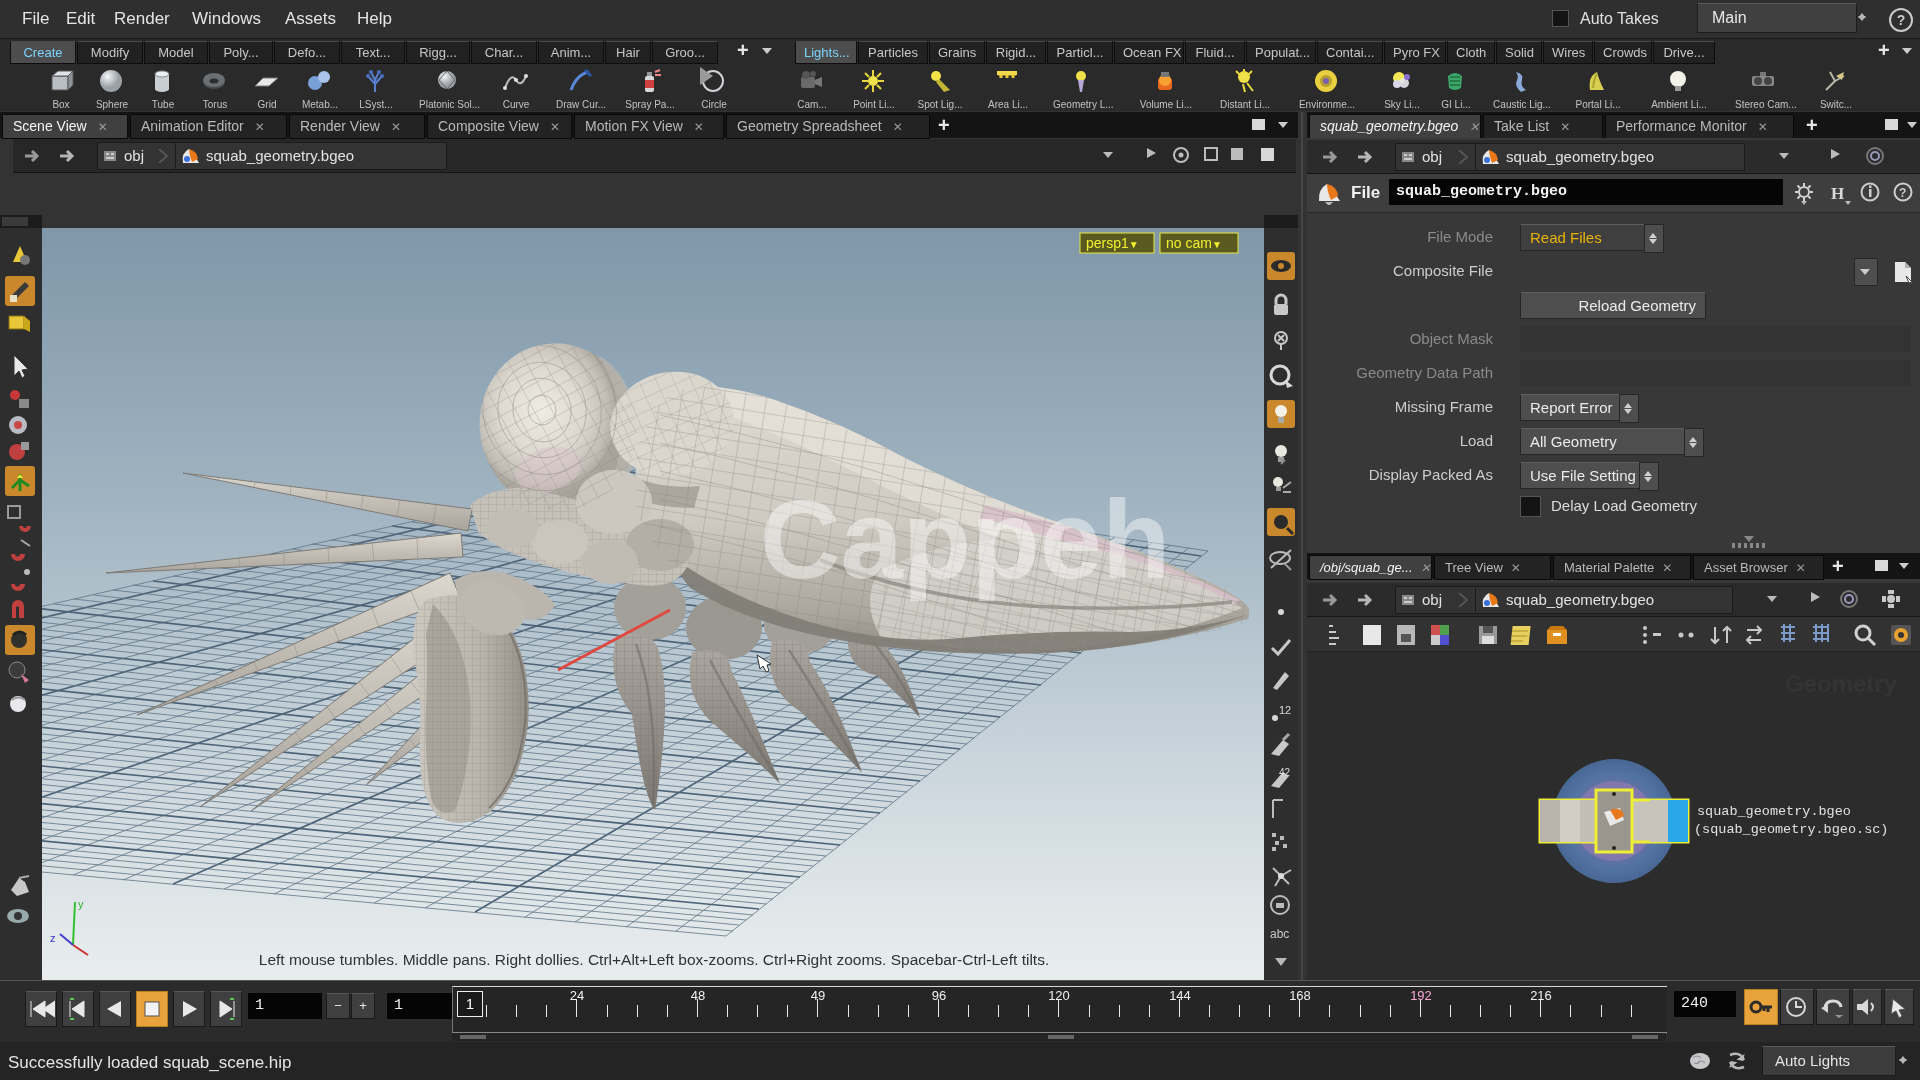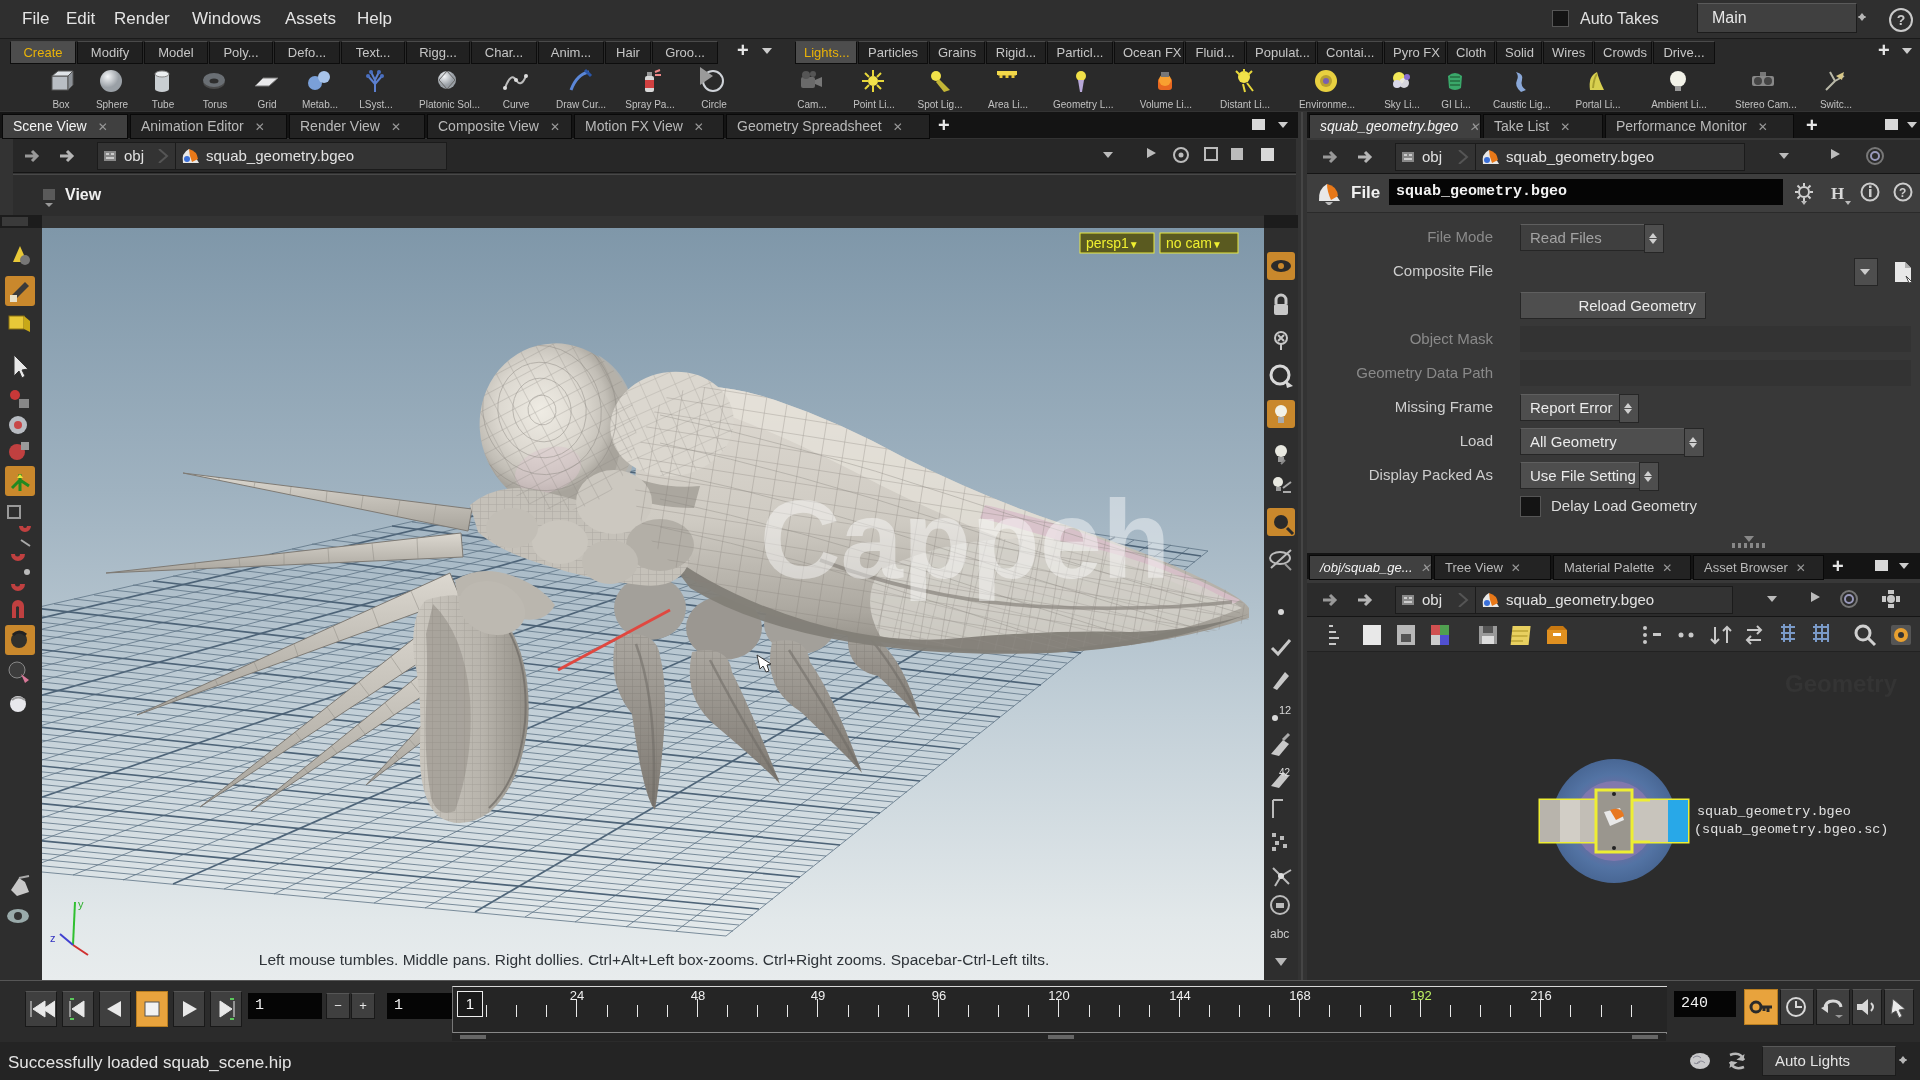--- a/index.html
+++ b/index.html
@@ -12,21 +12,21 @@
 #mainsel span{position:absolute;left:14px;top:5px;font-size:16px;color:#e8e8e8;}
 .spin{position:absolute;width:13px;height:28px;}
 .spin:before{content:"";position:absolute;left:2px;top:6px;border:4px solid transparent;border-bottom:5px solid #b5b5b5;}
 .spin:after{content:"";position:absolute;left:2px;bottom:6px;border:4px solid transparent;border-top:5px solid #b5b5b5;}
 #help-circ{position:absolute;left:1889px;top:8px;width:20px;height:20px;border:2px solid #c9c9c9;border-radius:50%;color:#c9c9c9;font-size:14px;font-weight:bold;text-align:center;line-height:20px;}
 #autotakes-cb{position:absolute;left:1552px;top:10px;width:15px;height:15px;background:#141414;border:1px solid #555;}
 #autotakes-lb{position:absolute;left:1580px;top:10px;font-size:16px;color:#e0e0e0;}
 
 #shelf{left:0;top:39px;width:1920px;height:72px;background:#2a2a2a;}
 .shtab{position:absolute;top:2px;height:21px;background:#212121;border:1px solid #0d0d0d;border-top-color:#4a4a4a;color:#c6c6c6;font-size:13px;text-align:center;line-height:21px;padding:0 8px;white-space:nowrap;}
-.shtab.sel{background:#4d4d4d;color:#eab308;}
+.shtab.sel{background:#4d4d4d;color:#7dd3fc;}
 .tool{position:absolute;top:26px;width:58px;height:46px;text-align:center;}
 .tool .lb{position:absolute;bottom:1px;width:100%;font-size:10px;color:#c2c2c2;white-space:nowrap;overflow:visible;}
 .tool .ic{position:absolute;left:50%;top:3px;transform:translateX(-50%);width:28px;height:28px;}
 
 .ptabrow{position:absolute;top:112px;height:26px;background:#141414;}
 .ptab{position:absolute;top:2px;height:23px;background:#232323;border:1px solid #090909;color:#b9b9b9;font-size:14px;line-height:23px;padding:0 10px;white-space:nowrap;}
 .ptab.sel{background:#404040;color:#f4f4f4;}
 .ptab .x{display:inline-block;margin-left:11px;color:#9a9a9a;font-size:12px;}
 .plus{position:absolute;color:#e6e6e6;font-size:20px;font-weight:bold;top:2px;}
 
@@ -37,21 +37,21 @@
 #viewhdr b{position:absolute;left:52px;top:11px;font-size:16px;color:#efefef;}
 #lefttools{left:0;top:215px;width:42px;height:765px;background:#2e2e2e;}
 #righttools{left:1264px;top:215px;width:34px;height:765px;background:#2e2e2e;}
 .vicon{position:absolute;left:5px;width:30px;height:30px;border-radius:3px;}
 #viewport{left:42px;top:228px;width:1222px;height:752px;}
 
 #rpanel{left:1307px;top:138px;width:613px;height:842px;background:#383838;}
 .lab{position:absolute;font-size:15px;color:#cdcdcd;text-align:right;}
 .lab.dis{color:#8a8a8a;}
 .fld{position:absolute;height:25px;background:#4e4e4e;border:1px solid #262626;border-top-color:#5f5f5f;font-size:15px;color:#ebebeb;line-height:25px;padding:0 9px;}
-.fld.dis{background:#3f3f3f;color:#a3a3a3;}
+.fld.dis{background:#3f3f3f;color:#eab308;}
 .blackfld{position:absolute;background:#050505;color:#f2f2f2;font-family:"Liberation Mono",monospace;font-size:15px;font-weight:bold;line-height:26px;padding:0 7px;height:26px;}
 .spin2{position:absolute;width:18px;height:27px;background:#4e4e4e;border:1px solid #262626;}
 .spin2:before{content:"";position:absolute;left:4px;top:4px;border:4px solid transparent;border-bottom:5px solid #cfcfcf;}
 .spin2:after{content:"";position:absolute;left:4px;bottom:4px;border:4px solid transparent;border-top:5px solid #cfcfcf;}
 
 #playbar{left:0;top:980px;width:1920px;height:62px;background:#2b2b2b;border-top:1px solid #565656;}
 .tbtn{position:absolute;top:10px;width:30px;height:34px;background:#3f3f3f;border:1px solid #191919;border-top-color:#565656;color:#e8e8e8;text-align:center;line-height:34px;font-size:13px;}
 #ruler{position:absolute;left:452px;top:5px;width:1214px;height:46px;background:#252525;border:1px solid #777;border-top-color:#d8d8d8;border-right:none;}
 #statusbar{left:0;top:1042px;width:1920px;height:38px;background:#242424;}
 #statusbar span{position:absolute;left:8px;top:11px;font-size:17px;color:#e4e4e4;}
@@ -362,27 +362,20 @@
   <svg class="abs" style="left:1130px;top:6px" width="160" height="20">
         <path d="M4 17 V3 l9 5 l-9 5" fill="#bbb"></path>
         <circle cx="38" cy="10" r="7" fill="none" stroke="#bbb" stroke-width="2"></circle>
         <circle cx="38" cy="10" r="2.5" fill="#bbb"></circle>
         <rect x="62" y="3" width="12" height="12" fill="none" stroke="#bbb" stroke-width="2"></rect>
         <rect x="88" y="3" width="12" height="12" fill="#bbb"></rect>
         <rect x="118" y="3" width="13" height="13" fill="#d8d8d8"></rect>
       </svg>
 </div>
 
-<div id="viewhdr" class="abs">
-      <svg class="abs" style="left:28px;top:12px" width="18" height="20">
-        <rect x="2" y="2" width="12" height="11" fill="#5a5a5a"></rect>
-        <path d="M4 16 l4 4 l4 -4 z" fill="#999"></path>
-      </svg>
-      <b>View</b>
-    </div>
 
 <div id="lefttools" class="abs">
       <div style="position:absolute;left:0;top:0;width:42px;height:13px;background:#1c1c1c"></div>
 <div style="position:absolute;left:2px;top:2px;width:26px;height:9px;background:#3a3a3a"></div>
 <div class="vicon" style="top:25px"><svg width="30" height="30">
           <path d="M8 22 L15 6 L22 22 Z" fill="#e8c838"></path>
           <circle cx="20" cy="20" r="5" fill="#777"></circle>
         </svg></div>
 <div class="vicon" style="top:61px"><svg width="30" height="30">
           <rect x="0" y="0" width="30" height="30" rx="3" fill="#c9882c"></rect>
@@ -1112,21 +1105,21 @@
 <div style="position:absolute;left:712px;top:1px;width:30px;text-align:center;font-size:13px;color:#f0f0f0">144</div>
 <div style="position:absolute;left:756px;top:18px;width:1px;height:12px;background:#e8e8e8"></div>
 <div style="position:absolute;left:786px;top:18px;width:1px;height:12px;background:#e8e8e8"></div>
 <div style="position:absolute;left:816px;top:18px;width:1px;height:12px;background:#e8e8e8"></div>
 <div style="position:absolute;left:846px;top:12px;width:1px;height:18px;background:#e8e8e8"></div>
 <div style="position:absolute;left:832px;top:1px;width:30px;text-align:center;font-size:13px;color:#f0f0f0">168</div>
 <div style="position:absolute;left:876px;top:18px;width:1px;height:12px;background:#e8e8e8"></div>
 <div style="position:absolute;left:907px;top:18px;width:1px;height:12px;background:#e8e8e8"></div>
 <div style="position:absolute;left:937px;top:18px;width:1px;height:12px;background:#e8e8e8"></div>
 <div style="position:absolute;left:967px;top:12px;width:1px;height:18px;background:#e8e8e8"></div>
-<div style="position:absolute;left:953px;top:1px;width:30px;text-align:center;font-size:13px;color:#bef264">192</div>
+<div style="position:absolute;left:953px;top:1px;width:30px;text-align:center;font-size:13px;color:#f9a8d4">192</div>
 <div style="position:absolute;left:997px;top:18px;width:1px;height:12px;background:#e8e8e8"></div>
 <div style="position:absolute;left:1027px;top:18px;width:1px;height:12px;background:#e8e8e8"></div>
 <div style="position:absolute;left:1057px;top:18px;width:1px;height:12px;background:#e8e8e8"></div>
 <div style="position:absolute;left:1087px;top:12px;width:1px;height:18px;background:#e8e8e8"></div>
 <div style="position:absolute;left:1073px;top:1px;width:30px;text-align:center;font-size:13px;color:#f0f0f0">216</div>
 <div style="position:absolute;left:1117px;top:18px;width:1px;height:12px;background:#e8e8e8"></div>
 <div style="position:absolute;left:1148px;top:18px;width:1px;height:12px;background:#e8e8e8"></div>
 <div style="position:absolute;left:1178px;top:18px;width:1px;height:12px;background:#e8e8e8"></div>
 <div style="position:absolute;left:0;bottom:0;width:100%;height:1px;background:#888"></div>
 </div>

